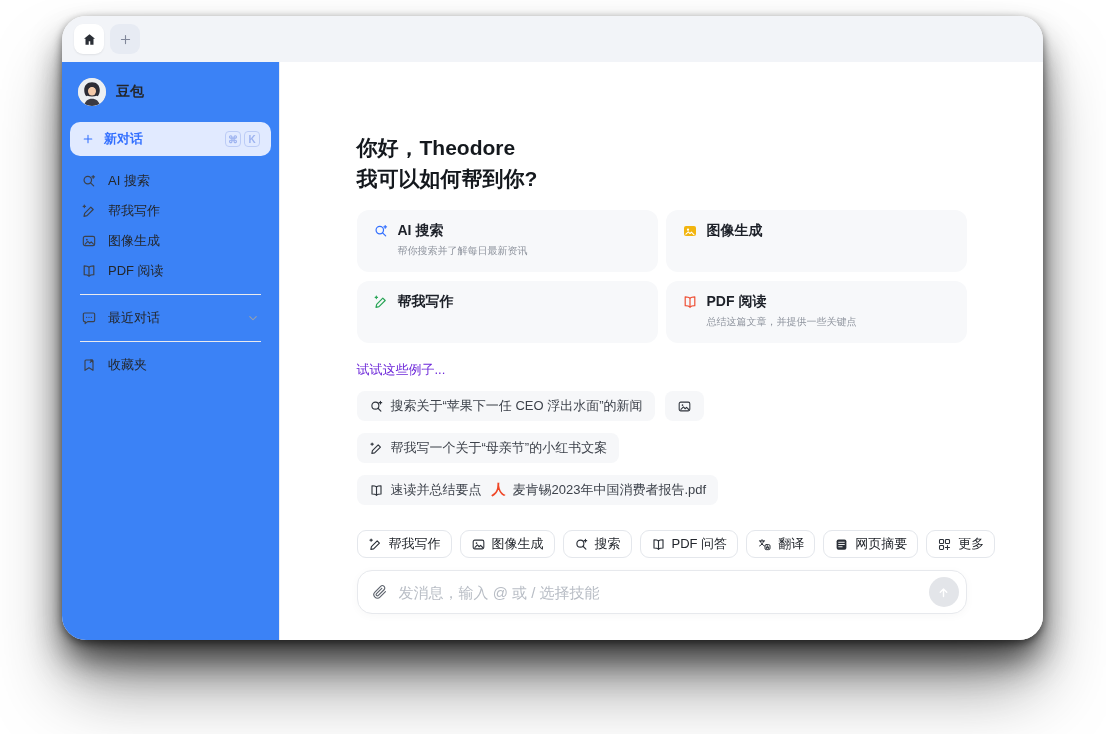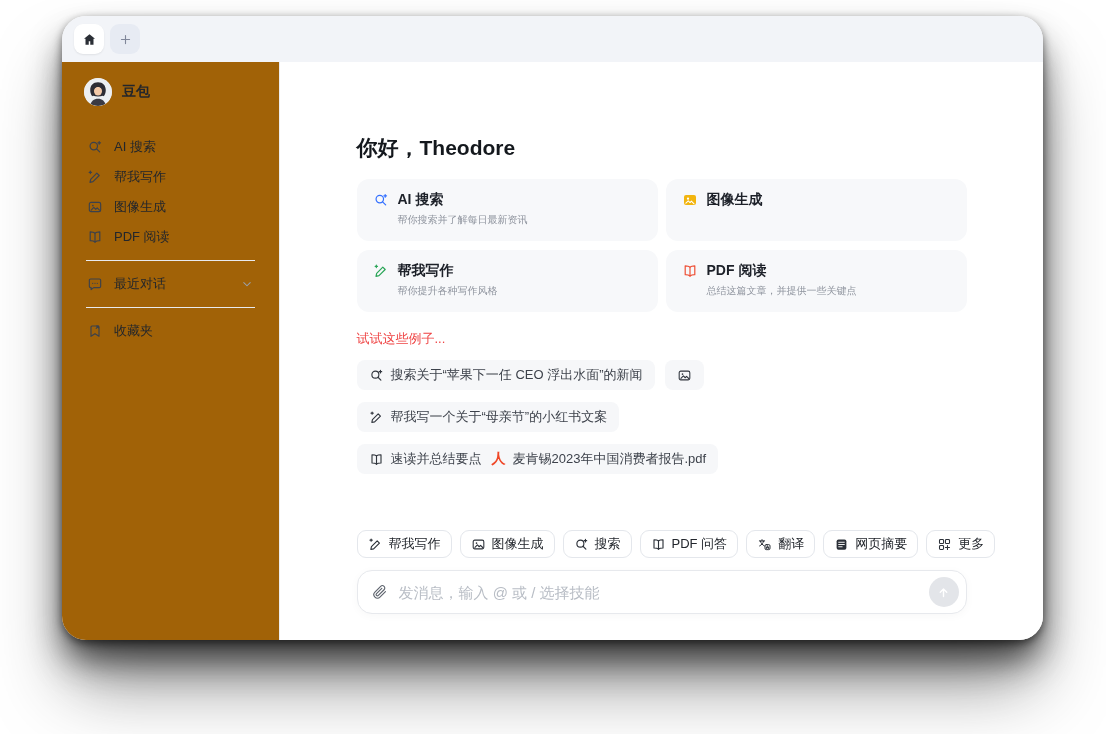--- a/index.html
+++ b/index.html
@@ -22,21 +22,21 @@
 
   
   .tabbar{flex:0 0 46px;background:#f2f4f8;display:flex;align-items:center;gap:6px;padding-left:12px;}
   .tab{width:30px;height:30px;border-radius:9px;display:flex;align-items:center;justify-content:center;cursor:pointer;}
   .tab-home{background:#fff;color:#2b2f36;box-shadow:0 1px 2px rgba(0,0,0,.08);}
   .tab-plus{background:#e7ebf3;color:#80879a;}
 
   .body-row{flex:1;display:flex;min-height:0;}
 
   
-  .sidebar{width:218px;flex:0 0 218px;background:#a16207;border-right:1px solid #ecedf1;box-sizing:border-box;padding:12px 14px;}
+  .sidebar{width:218px;flex:0 0 218px;background:#3b82f6;border-right:1px solid #ecedf1;box-sizing:border-box;padding:12px 8px;}
   .profile{display:flex;align-items:center;gap:10px;padding:4px 8px 16px;cursor:pointer;}
   .avatar{width:28px;height:28px;border-radius:50%;overflow:hidden;background:#e9e4df;flex:0 0 28px;}
   .profile-name{font-size:14px;font-weight:700;color:#23262b;}
   .new-chat{height:34px;border-radius:10px;background:#e1eaff;color:#3370ff;display:flex;align-items:center;gap:9px;padding:0 11px;font-size:13px;font-weight:700;cursor:pointer;}
   .keys{margin-left:auto;display:flex;gap:3px;}
   .key{width:16px;height:16px;border:1px solid #bcccf6;border-radius:4px;color:#9db3f0;font-size:10px;line-height:15px;text-align:center;background:transparent;box-sizing:border-box;}
   .nav{margin-top:10px;}
   .nav-item{height:30px;display:flex;align-items:center;gap:11px;padding:0 11px;font-size:13px;color:#23262b;border-radius:9px;cursor:pointer;}
   .nav-item .ic{color:#3b414c;display:flex;}
   .divider{height:1px;background:#e9eaee;margin:8px 10px;}
@@ -48,21 +48,21 @@
   .greet{font-size:21px;font-weight:700;color:#14181d;line-height:31px;}
   .cards{margin-top:16px;display:grid;grid-template-columns:1fr 1fr;gap:9px 8px;}
   .card{background:#f7f8fa;border-radius:12px;padding:12px 16px 14px;box-sizing:border-box;cursor:pointer;}
   .card-head{display:flex;align-items:center;gap:9px;font-size:14px;font-weight:700;color:#1d2129;}
   .card-desc{margin:4px 0 0 25px;font-size:10px;color:#8f949e;}
   .c-blue{color:#3370ff;display:flex;}
   .c-yellow{color:#f2b50f;display:flex;}
   .c-green{color:#2aa557;display:flex;}
   .c-red{color:#ee4f35;display:flex;}
 
-  .examples-label{margin-top:18px;font-size:13px;color:#ef4444;}
+  .examples-label{margin-top:18px;font-size:13px;color:#6d28d9;}
   .chips{margin-top:12px;display:flex;flex-wrap:wrap;gap:12px 10px;}
   .chip{height:30px;background:#f6f7f9;border-radius:8px;display:flex;align-items:center;gap:7px;padding:0 12px;font-size:13px;color:#3d424b;cursor:pointer;white-space:nowrap;}
   .chip .ic{color:#30353d;display:flex;}
   .pdf-glyph{color:#ef4626;font-weight:700;font-size:14px;margin-left:3px;}
 
   .spacer{flex:1;}
 
   .skills{display:flex;gap:8px;}
   .skill{height:28px;border:1px solid #e4e7ec;background:#fff;border-radius:9px;display:flex;align-items:center;gap:6px;padding:0 10px;font-size:13px;font-weight:500;color:#22262c;cursor:pointer;white-space:nowrap;box-sizing:border-box;}
   .skill .ic{color:#2b3038;display:flex;}
@@ -211,20 +211,32 @@
               <path d="M18 5.5c-6.2 0-10 4.2-10 10 0 3.4 1 6.2 2.6 8l1-.8c4.2 1.3 8.6 1.3 12.8 0l1 .8c1.6-1.8 2.6-4.6 2.6-8 0-5.8-3.8-10-10-10z" fill="#2d2d35"></path>
               <ellipse cx="18" cy="16.8" rx="5.2" ry="5.6" fill="#f3c9a8"></ellipse>
               <path d="M12.6 13.6c3.2-2.8 7.6-2.8 10.8 0 .6-4.4-1.9-7.1-5.4-7.1s-6 2.7-5.4 7.1z" fill="#2d2d35"></path>
               <path d="M7.5 36c1.2-6.2 5.4-9.4 10.5-9.4s9.3 3.2 10.5 9.4z" fill="#3a3a43"></path>
             </g>
           </svg>
         </span>
         <span class="profile-name">豆包</span>
       </div>
 
+      <div class="new-chat">
+        <span class="ic">
+            <svg width="14" height="14">
+              <use href="#sym-plus" xlink:href="#sym-plus"></use>
+            </svg>
+          </span>
+        <span>新对话</span>
+        <span class="keys">
+          <span class="key">⌘</span>
+          <span class="key">K</span>
+        </span>
+      </div>
 
       <nav class="nav">
         <div class="nav-item">
           <span class="ic">
               <svg width="16" height="16">
                 <use href="#sym-search" xlink:href="#sym-search"></use>
               </svg>
             </span>
           <span>AI 搜索</span>
         </div>
@@ -279,20 +291,21 @@
             </svg>
           </span>
         <span>收藏夹</span>
       </div>
     </aside>
 
     <main class="main">
       <div class="content">
         <div class="greet">
           <div>你好，Theodore</div>
+          <div>我可以如何帮到你?</div>
         </div>
 
         <div class="cards">
           <div class="card">
             <div class="card-head">
               <span class="ic c-blue">
                   <svg width="16" height="16">
                     <use href="#sym-search" xlink:href="#sym-search"></use>
                   </svg>
                 </span>
@@ -312,21 +325,20 @@
           </div>
           <div class="card">
             <div class="card-head">
               <span class="ic c-green">
                   <svg width="16" height="16">
                     <use href="#sym-pen" xlink:href="#sym-pen"></use>
                   </svg>
                 </span>
               <span>帮我写作</span>
             </div>
-            <div class="card-desc">帮你提升各种写作风格</div>
           </div>
           <div class="card">
             <div class="card-head">
               <span class="ic c-red">
                   <svg width="16" height="16">
                     <use href="#sym-book" xlink:href="#sym-book"></use>
                   </svg>
                 </span>
               <span>PDF 阅读</span>
             </div>

